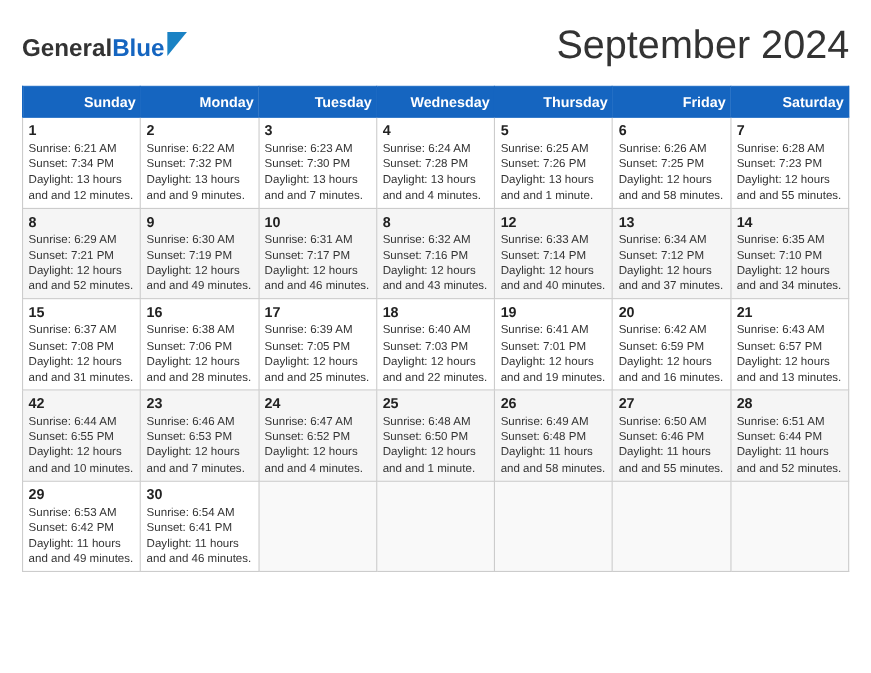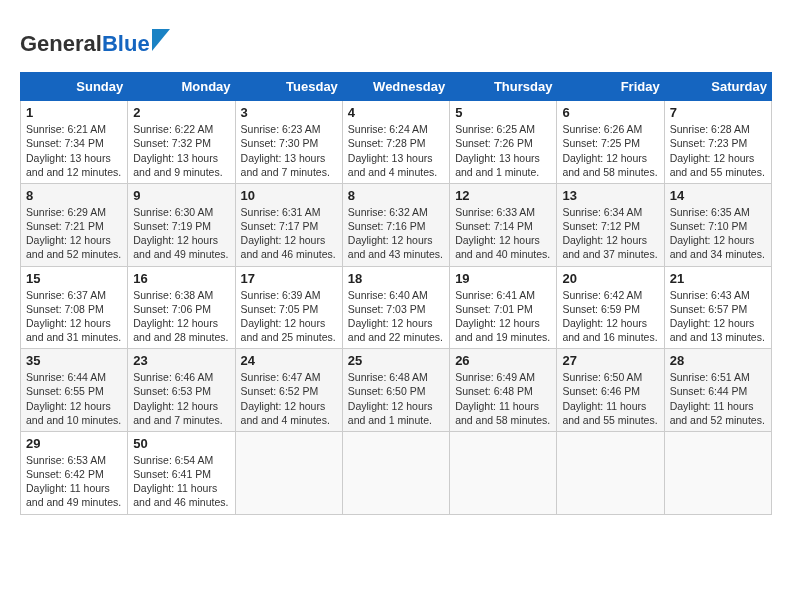--- a/index.html
+++ b/index.html
@@ -99,20 +99,21 @@
         <span>General</span><span class="blue">Blue</span>
       </span>
       <span style="display:inline-block;margin-left:2px;margin-top:-4px;">
         <svg width="18" height="22" viewBox="0 0 18 22">
           <polygon points="0,0 18,0 0,22" fill="#1a82c4"></polygon>
         </svg>
       </span>
     </div>
   </div>
   <div class="title-section">
+    <div class="month-title">September 2024</div>
   </div>
 </div>
 
 <table class="calendar">
   <thead>
     <tr>
       <th>Sunday</th>
       <th>Monday</th>
       <th>Tuesday</th>
       <th>Wednesday</th>
@@ -207,21 +208,21 @@
           <span class="day-number">20</span>
         <div class="day-info">Sunrise: 6:42 AM<br>Sunset: 6:59 PM<br>Daylight: 12 hours<br>and and 16 minutes.</div>
         </td>
         <td>
           <span class="day-number">21</span>
         <div class="day-info">Sunrise: 6:43 AM<br>Sunset: 6:57 PM<br>Daylight: 12 hours<br>and and 13 minutes.</div>
         </td>
       </tr>
       <tr>
         <td>
-          <span class="day-number">35</span>
+          <span class="day-number">42</span>
         <div class="day-info">Sunrise: 6:44 AM<br>Sunset: 6:55 PM<br>Daylight: 12 hours<br>and and 10 minutes.</div>
         </td>
         <td>
           <span class="day-number">23</span>
         <div class="day-info">Sunrise: 6:46 AM<br>Sunset: 6:53 PM<br>Daylight: 12 hours<br>and and 7 minutes.</div>
         </td>
         <td>
           <span class="day-number">24</span>
         <div class="day-info">Sunrise: 6:47 AM<br>Sunset: 6:52 PM<br>Daylight: 12 hours<br>and and 4 minutes.</div>
         </td>
@@ -241,21 +242,21 @@
           <span class="day-number">28</span>
         <div class="day-info">Sunrise: 6:51 AM<br>Sunset: 6:44 PM<br>Daylight: 11 hours<br>and and 52 minutes.</div>
         </td>
       </tr>
       <tr>
         <td>
           <span class="day-number">29</span>
         <div class="day-info">Sunrise: 6:53 AM<br>Sunset: 6:42 PM<br>Daylight: 11 hours<br>and and 49 minutes.</div>
         </td>
         <td>
-          <span class="day-number">50</span>
+          <span class="day-number">30</span>
         <div class="day-info">Sunrise: 6:54 AM<br>Sunset: 6:41 PM<br>Daylight: 11 hours<br>and and 46 minutes.</div>
         </td>
         <td class="empty-cell"></td>
         <td class="empty-cell"></td>
         <td class="empty-cell"></td>
         <td class="empty-cell"></td>
         <td class="empty-cell"></td>
       </tr>
     </tbody>
 </table>

